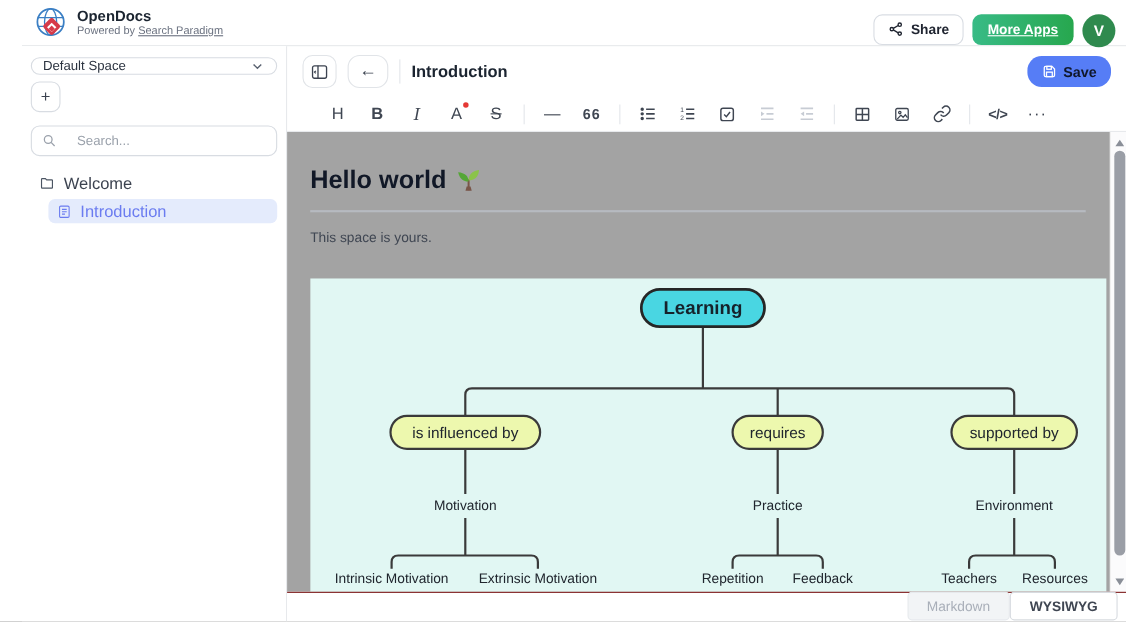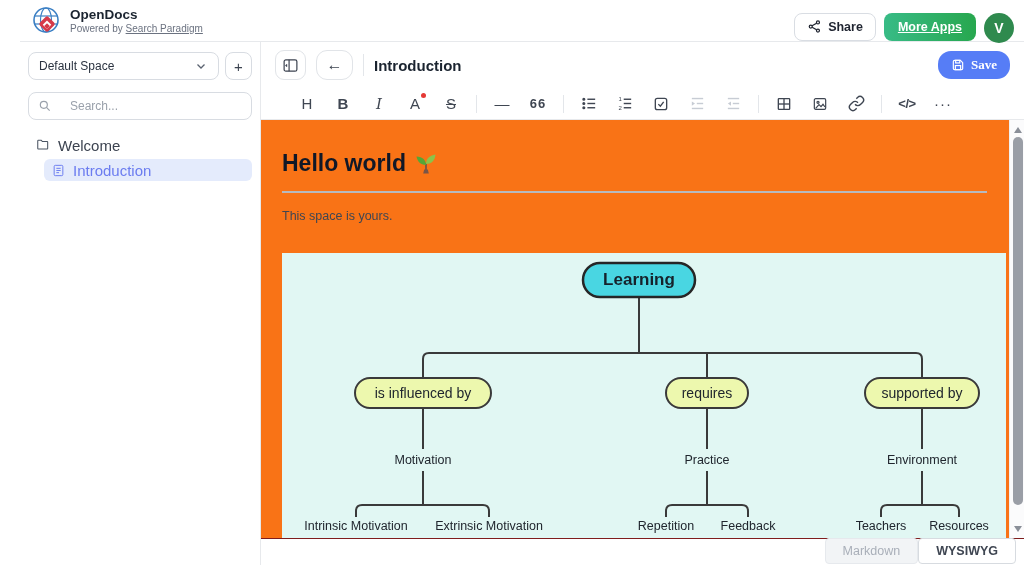--- a/index.html
+++ b/index.html
@@ -17,58 +17,58 @@
   .topbar-actions { display:flex; align-items:flex-start; gap:8px;margin-top:14px; }
   .btn-share { display:flex; align-items:center; gap:6px; background:#fff; border:1px solid #d9dde3; border-radius:8px; height:28px; padding:0 12px; font-size:12.5px; font-weight:600; color:#1f2430; cursor:pointer; }
   .btn-moreapps { background:linear-gradient(90deg,#38bb86,#27a74e); color:#fff; border:none; border-radius:8px; height:28px; padding:0 14px; font-size:12.5px; font-weight:600; cursor:pointer;text-decoration:underline; }
   .avatar { width:30px; height:30px; border-radius:50%; background:#2f8a4e; color:#fff; font-size:14px; font-weight:700; display:flex; align-items:center; justify-content:center; cursor:pointer; }
 
   
   .body { flex:1; display:flex; min-height:0; }
 
   
   .sidebar { width:241px; flex:0 0 241px; background:#fff; border-right:1px solid #e7e9ec; padding:10px 8px; }
-  .space-row { display:flex; gap:6px; margin-bottom:12px; }
+  .space-row { display:flex; gap:6px; margin-bottom:12px;flex-direction:column; }
   .space-select { flex:1; height:28px; border:1px solid #d8dce2; border-radius:8px; background:#fff; display:flex; align-items:center; padding:0 10px; font-size:12px; color:#2b3340; cursor:pointer; }
   .space-select .lbl { flex:1; }
   .btn-plus { width:27px; height:28px; border:1px solid #d8dce2; border-radius:8px; background:#fff; font-size:15px; color:#3c4350; cursor:pointer; line-height:1; }
   .search-box { height:28px; border:1px solid #d8dce2; border-radius:8px; background:#fff; display:flex; align-items:center; gap:18px; padding:0 9px; margin-bottom:14px; }
   .search-box input { border:none; outline:none; flex:1; font-size:12px; color:#2b3340; font-family:"Liberation Sans",sans-serif; background:transparent; }
   .search-box input::placeholder { color:#9aa1ab; }
   .tree-row { display:flex; align-items:center; gap:8px; height:22px; padding:0 8px; font-size:15px; color:#3c4350; cursor:pointer; border-radius:6px;text-align:center; }
   .tree-row.child { margin-left:16px; margin-top:3px; }
   .tree-row.selected { background:#e4ebfc; color:#6b7cf0; }
 
   
   .editor { flex:1; display:flex; flex-direction:column; min-width:0; }
   .doc-header { height:46px; display:flex; align-items:center; padding:0 14px; gap:10px; flex:0 0 auto; }
   .icon-btn { width:31px; height:30px; border:1px solid #e1e4e8; border-radius:9px; background:#fff; display:flex; align-items:center; justify-content:center; cursor:pointer; color:#3c4350; }
   .btn-back { width:37px; border-radius:11px; font-size:16px; }
   .v-div { width:1px; height:22px; background:#e3e6ea; }
   .doc-title { font-size:15px; font-weight:700; color:#1b2430; flex:1; }
-  .btn-save { display:flex; align-items:center; gap:6px; background:#567df6; color:#ffffff; border:none; border-radius:13px; height:28px; padding:0 13px; font-size:13px; font-weight:600; cursor:pointer;font-family:Liberation Serif, serif; }
+  .btn-save { display:flex; align-items:center; gap:6px; background:#567df6; color:#0f172a; border:none; border-radius:13px; height:28px; padding:0 13px; font-size:13px; font-weight:600; cursor:pointer; }
 
   
   .fmt-toolbar { height:32px; border-bottom:1px solid #e7e9ec; display:flex; align-items:center; padding:0 0 0 28px; flex:0 0 auto; }
   .fmt-btn { width:36px; height:28px; background:transparent; border:none; display:flex; align-items:center; justify-content:center; color:#3f4652; cursor:pointer; font-size:15px; }
   .fmt-btn.glyph { font-weight:400; }
   .fmt-btn .b { font-weight:800; }
   .fmt-btn .i { font-family:"DejaVu Serif",serif; font-style:italic; }
   .fmt-btn .s { text-decoration:line-through; }
   .fmt-btn .a-wrap { position:relative; }
   .fmt-btn .a-wrap .dot { position:absolute; top:-2px; right:-6px; width:5px; height:5px; border-radius:50%; background:#e53935; }
   .fmt-btn.quote { font-size:13px; font-weight:700; letter-spacing:1px; }
   .fmt-btn.code { font-size:13px; font-weight:600; letter-spacing:-0.5px; }
   .fmt-btn.more { font-size:15px; letter-spacing:1px; }
   .fmt-div { width:1px; height:18px; background:#e3e6ea; margin:0 7px; }
   .fmt-btn.disabled { color:#c7ccd4; cursor:default; }
 
   
   .content-wrap { position:relative; flex:1; min-height:0; }
-  .content { position:absolute; inset:0 15px 0 0; overflow:hidden; padding:30px 22px 0 21px; background:#f97316; }
+  .content { position:absolute; inset:0 15px 0 0; overflow:hidden; padding:30px 22px 0 21px; background:#a3a3a3; }
   .doc-h1 { font-size:23px; font-weight:700; color:#111827; display:flex; align-items:center; gap:8px; }
   .doc-hr { height:2px; background:#b6bac0; margin:14px 0 16px 0; border:none; }
   .doc-p { font-size:12.5px; color:#3f4652; margin-bottom:30px; }
   .diagram { display:block; }
 
   
   .scrollbar { position:absolute; top:0; right:0; width:15px; height:100%; background:#fbfbfc; border-left:1px solid #efefef; }
   .sb-arrow { position:absolute; left:0; width:15px; height:15px; display:flex; align-items:center; justify-content:center; cursor:pointer; }
   .sb-arrow.up { top:2px; }
   .sb-arrow.down { bottom:2px; }

